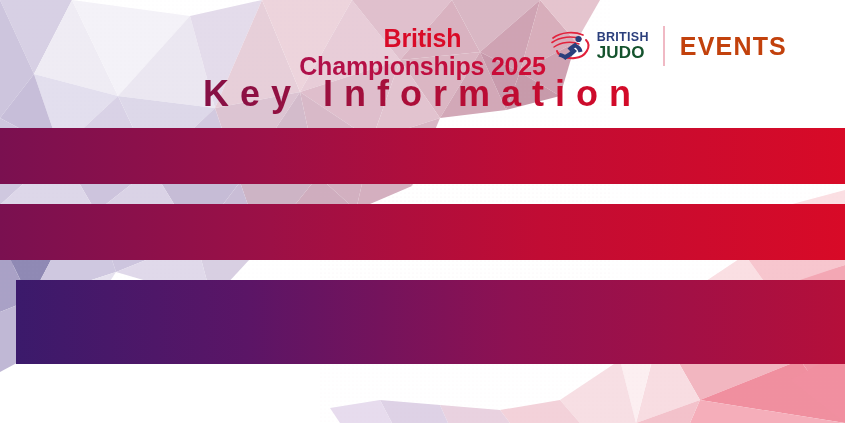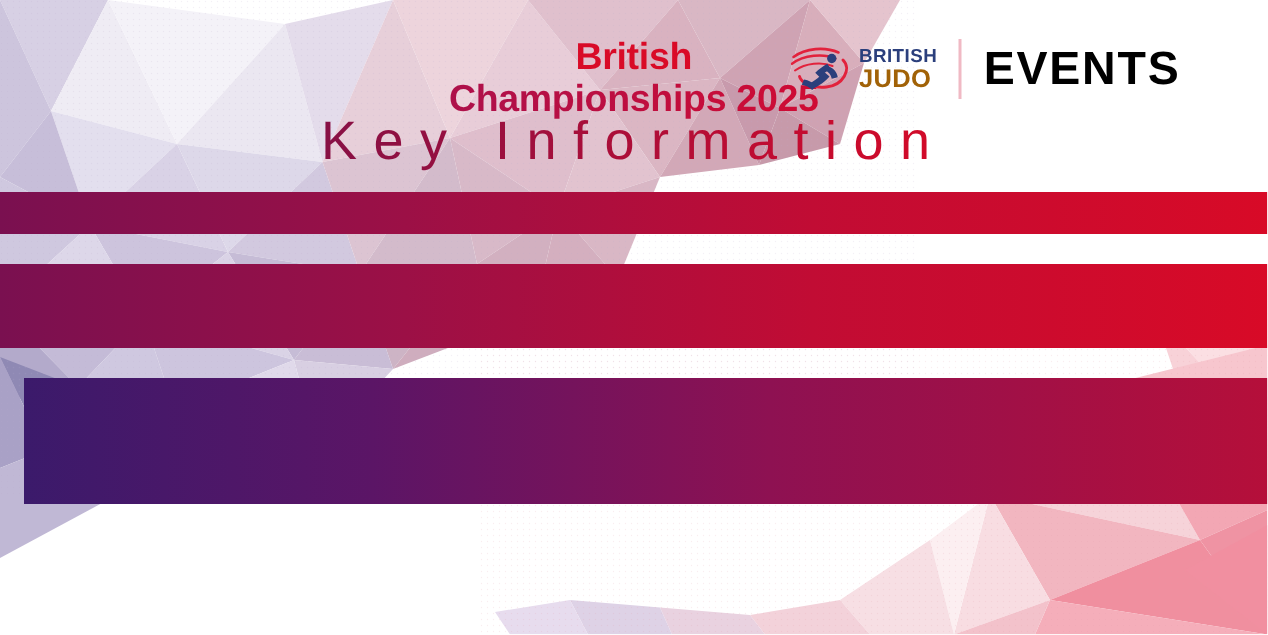--- a/index.html
+++ b/index.html
@@ -61,21 +61,21 @@
     -webkit-text-fill-color: transparent;
   }
 
   .keyinfo {
     position: absolute;
     left: 0;
     top: 74px;
     width: 845px;
     text-align: center;
     font-size: 36px;
-    font-weight: normal;
+    font-weight: bold;
     letter-spacing: 11px;
     line-height: 40px;
     white-space: nowrap;
     background: linear-gradient(90deg,
         #6b1043 0%,
         #7d1048 18%,
         #99103f 38%,
         #bb0c33 58%,
         #d90a26 78%,
         #e8071c 100%);
@@ -108,35 +108,35 @@
   }
   .brand-wordmark .bw-top {
     font-size: 12.5px;
     font-weight: bold;
     color: #2b3f7c;
     letter-spacing: 0.3px;
   }
   .brand-wordmark .bw-bottom {
     font-size: 17px;
     font-weight: bold;
-    color: #a16207;
+    color: #14532d;
     letter-spacing: 0.2px;
     margin-top: 1px;
   }
   .brand-divider {
     width: 2px;
     height: 40px;
     background: #f0b9c4;
     margin: 0 15px 0 14px;
     flex: 0 0 auto;
   }
   .brand-events {
-    font-size: 31px;
-    font-weight: bold;
-    color: #000000;
+    font-size: 25px;
+    font-weight: bold;
+    color: #c2410c;
     letter-spacing: 1.2px;
   }
 
   
   .schedule {
     position: absolute;
     left: 0;
     top: 128px;
     width: 845px;
     text-align: center;
@@ -307,20 +307,21 @@
       <div class="brand-divider"></div>
 
       <div class="brand-events">EVENTS</div>
     </div>
   </div>
 
   <div class="schedule">
 
     <div class="day-block">
       <div class="sched-line grad-warm">Friday 12th December</div>
+      <div class="sched-line grad-warm">Junior Weigh Ins (PM)</div>
     </div>
 
     <div class="day-block">
       <div class="sched-line grad-warm">Saturday 13th June</div>
       <div class="sched-line grad-warm">Senior Weigh Ins (PM)</div>
     </div>
 
     <div class="day-block">
       <div class="sched-line grad-cool">Sunday 14th December</div>
       <div class="sched-line grad-cool">Pre Friday Weigh Ins (AM)</div>

